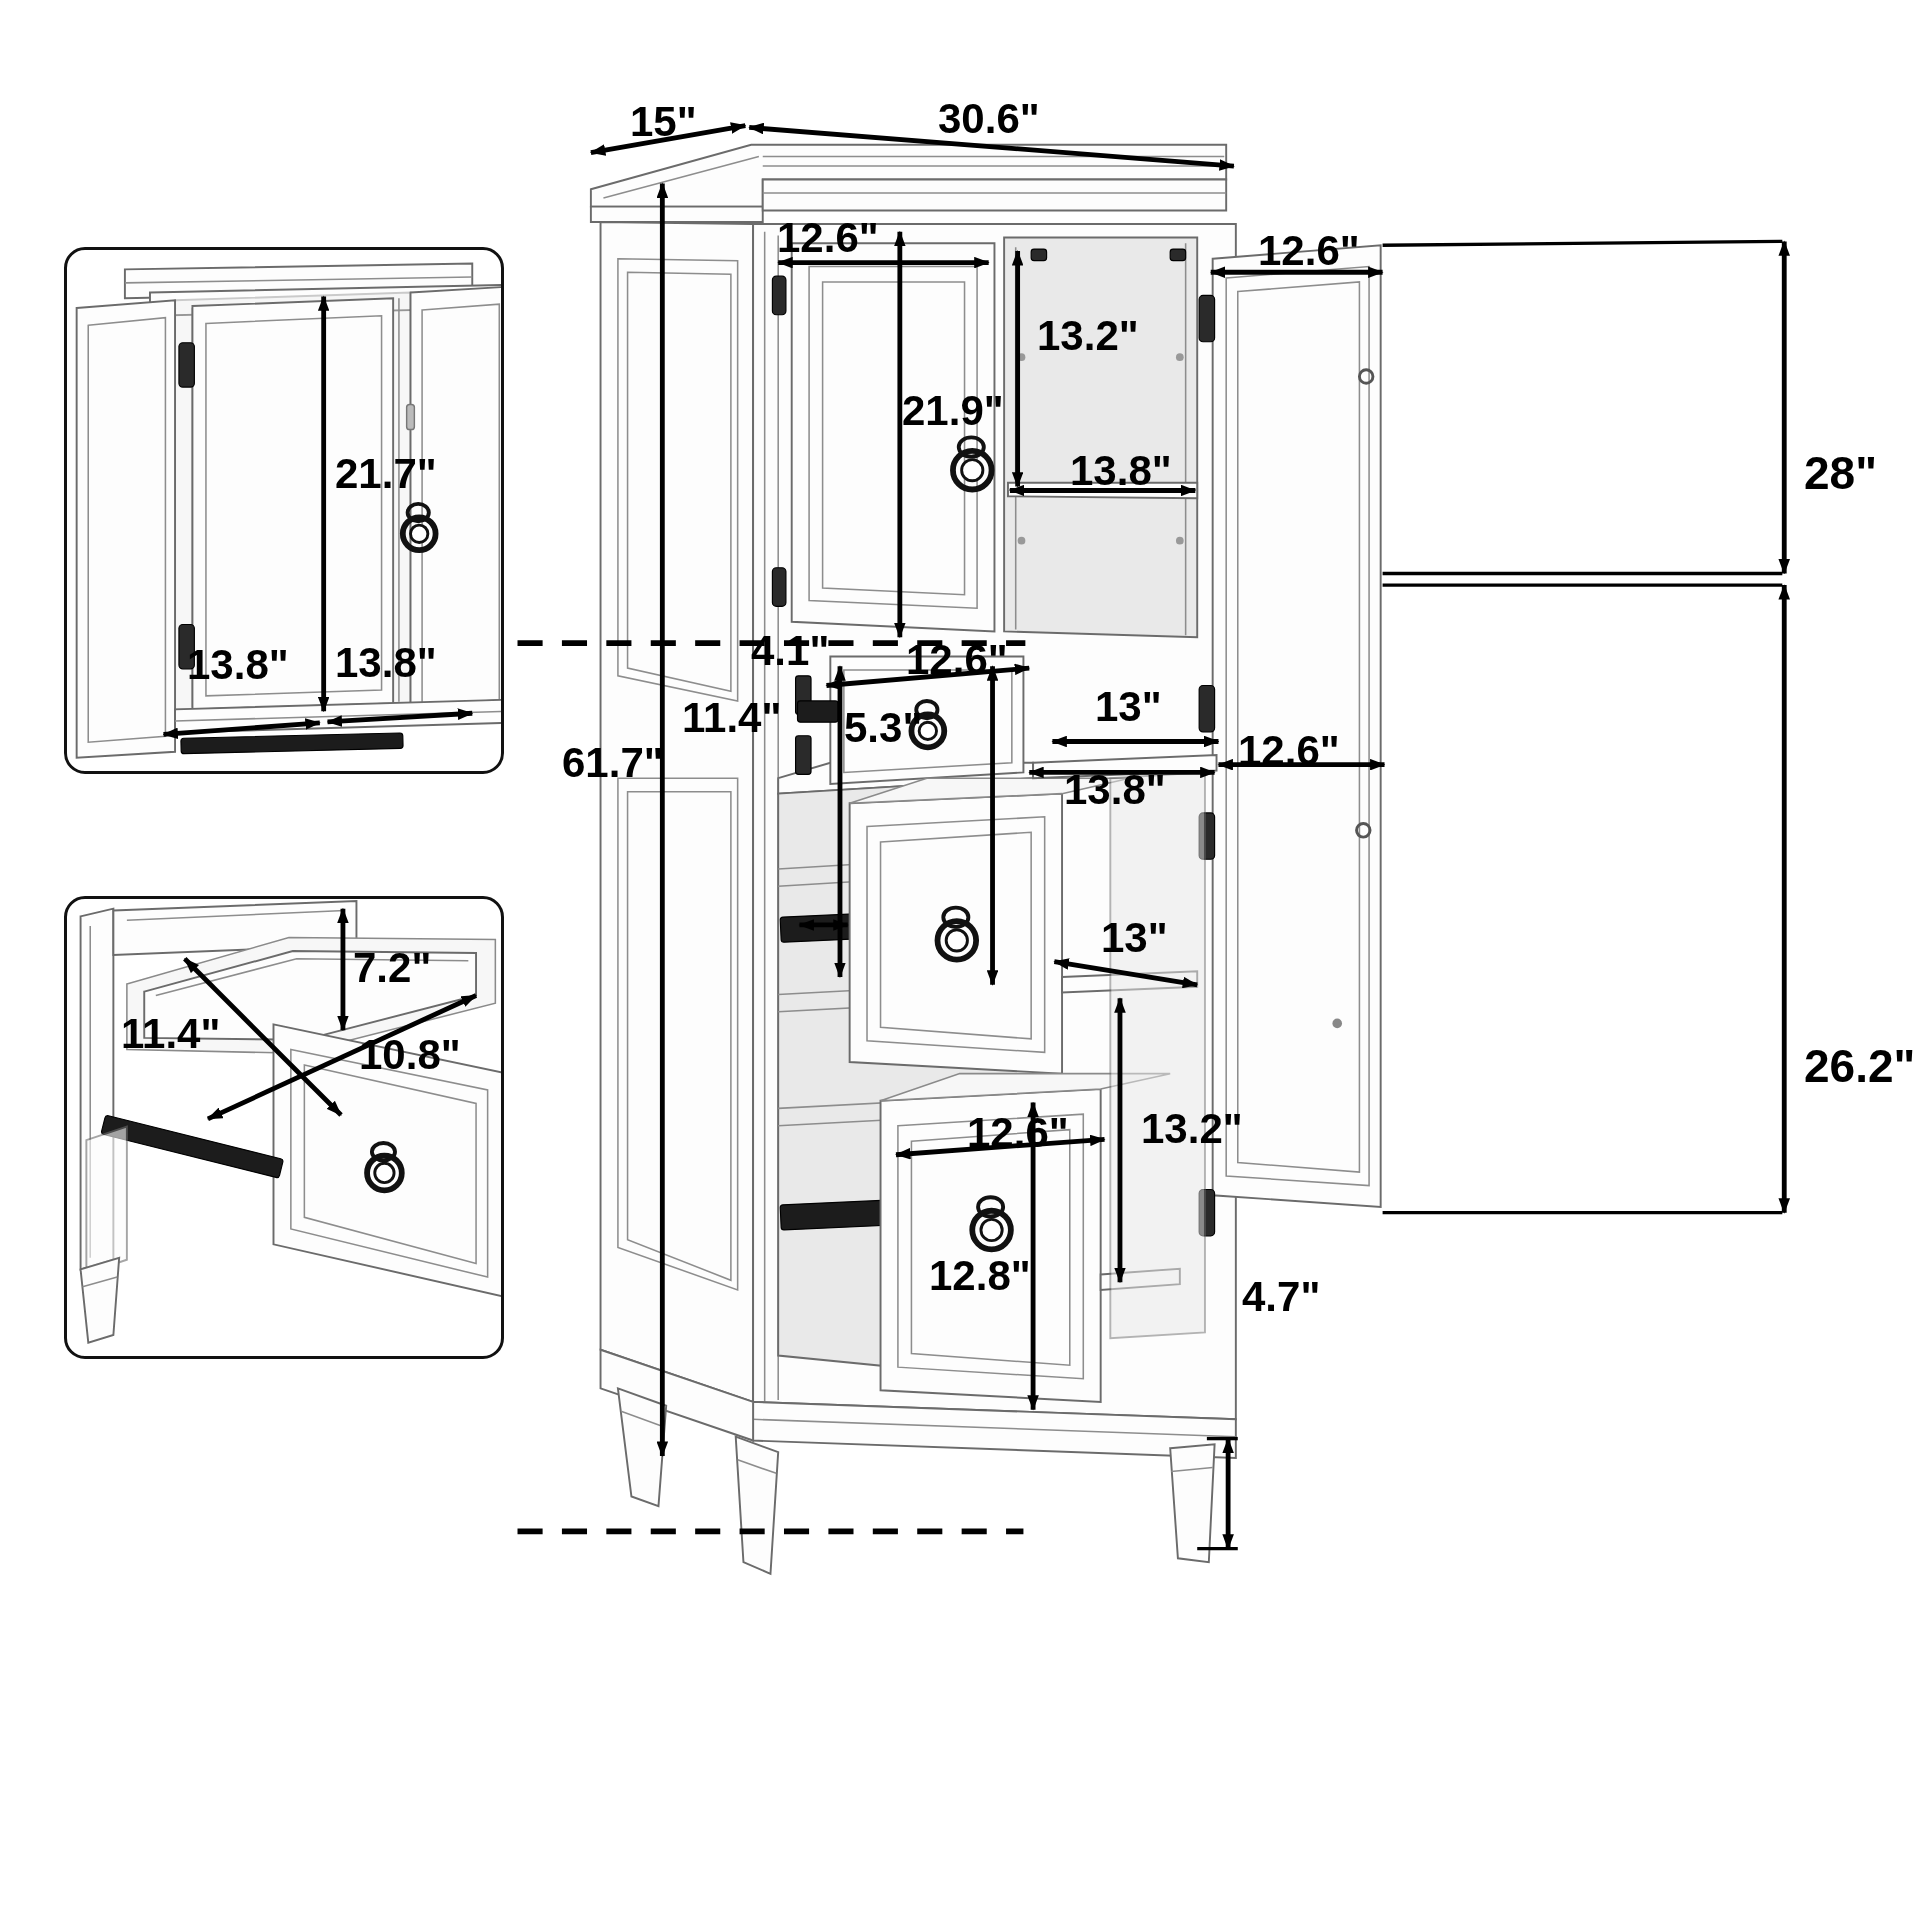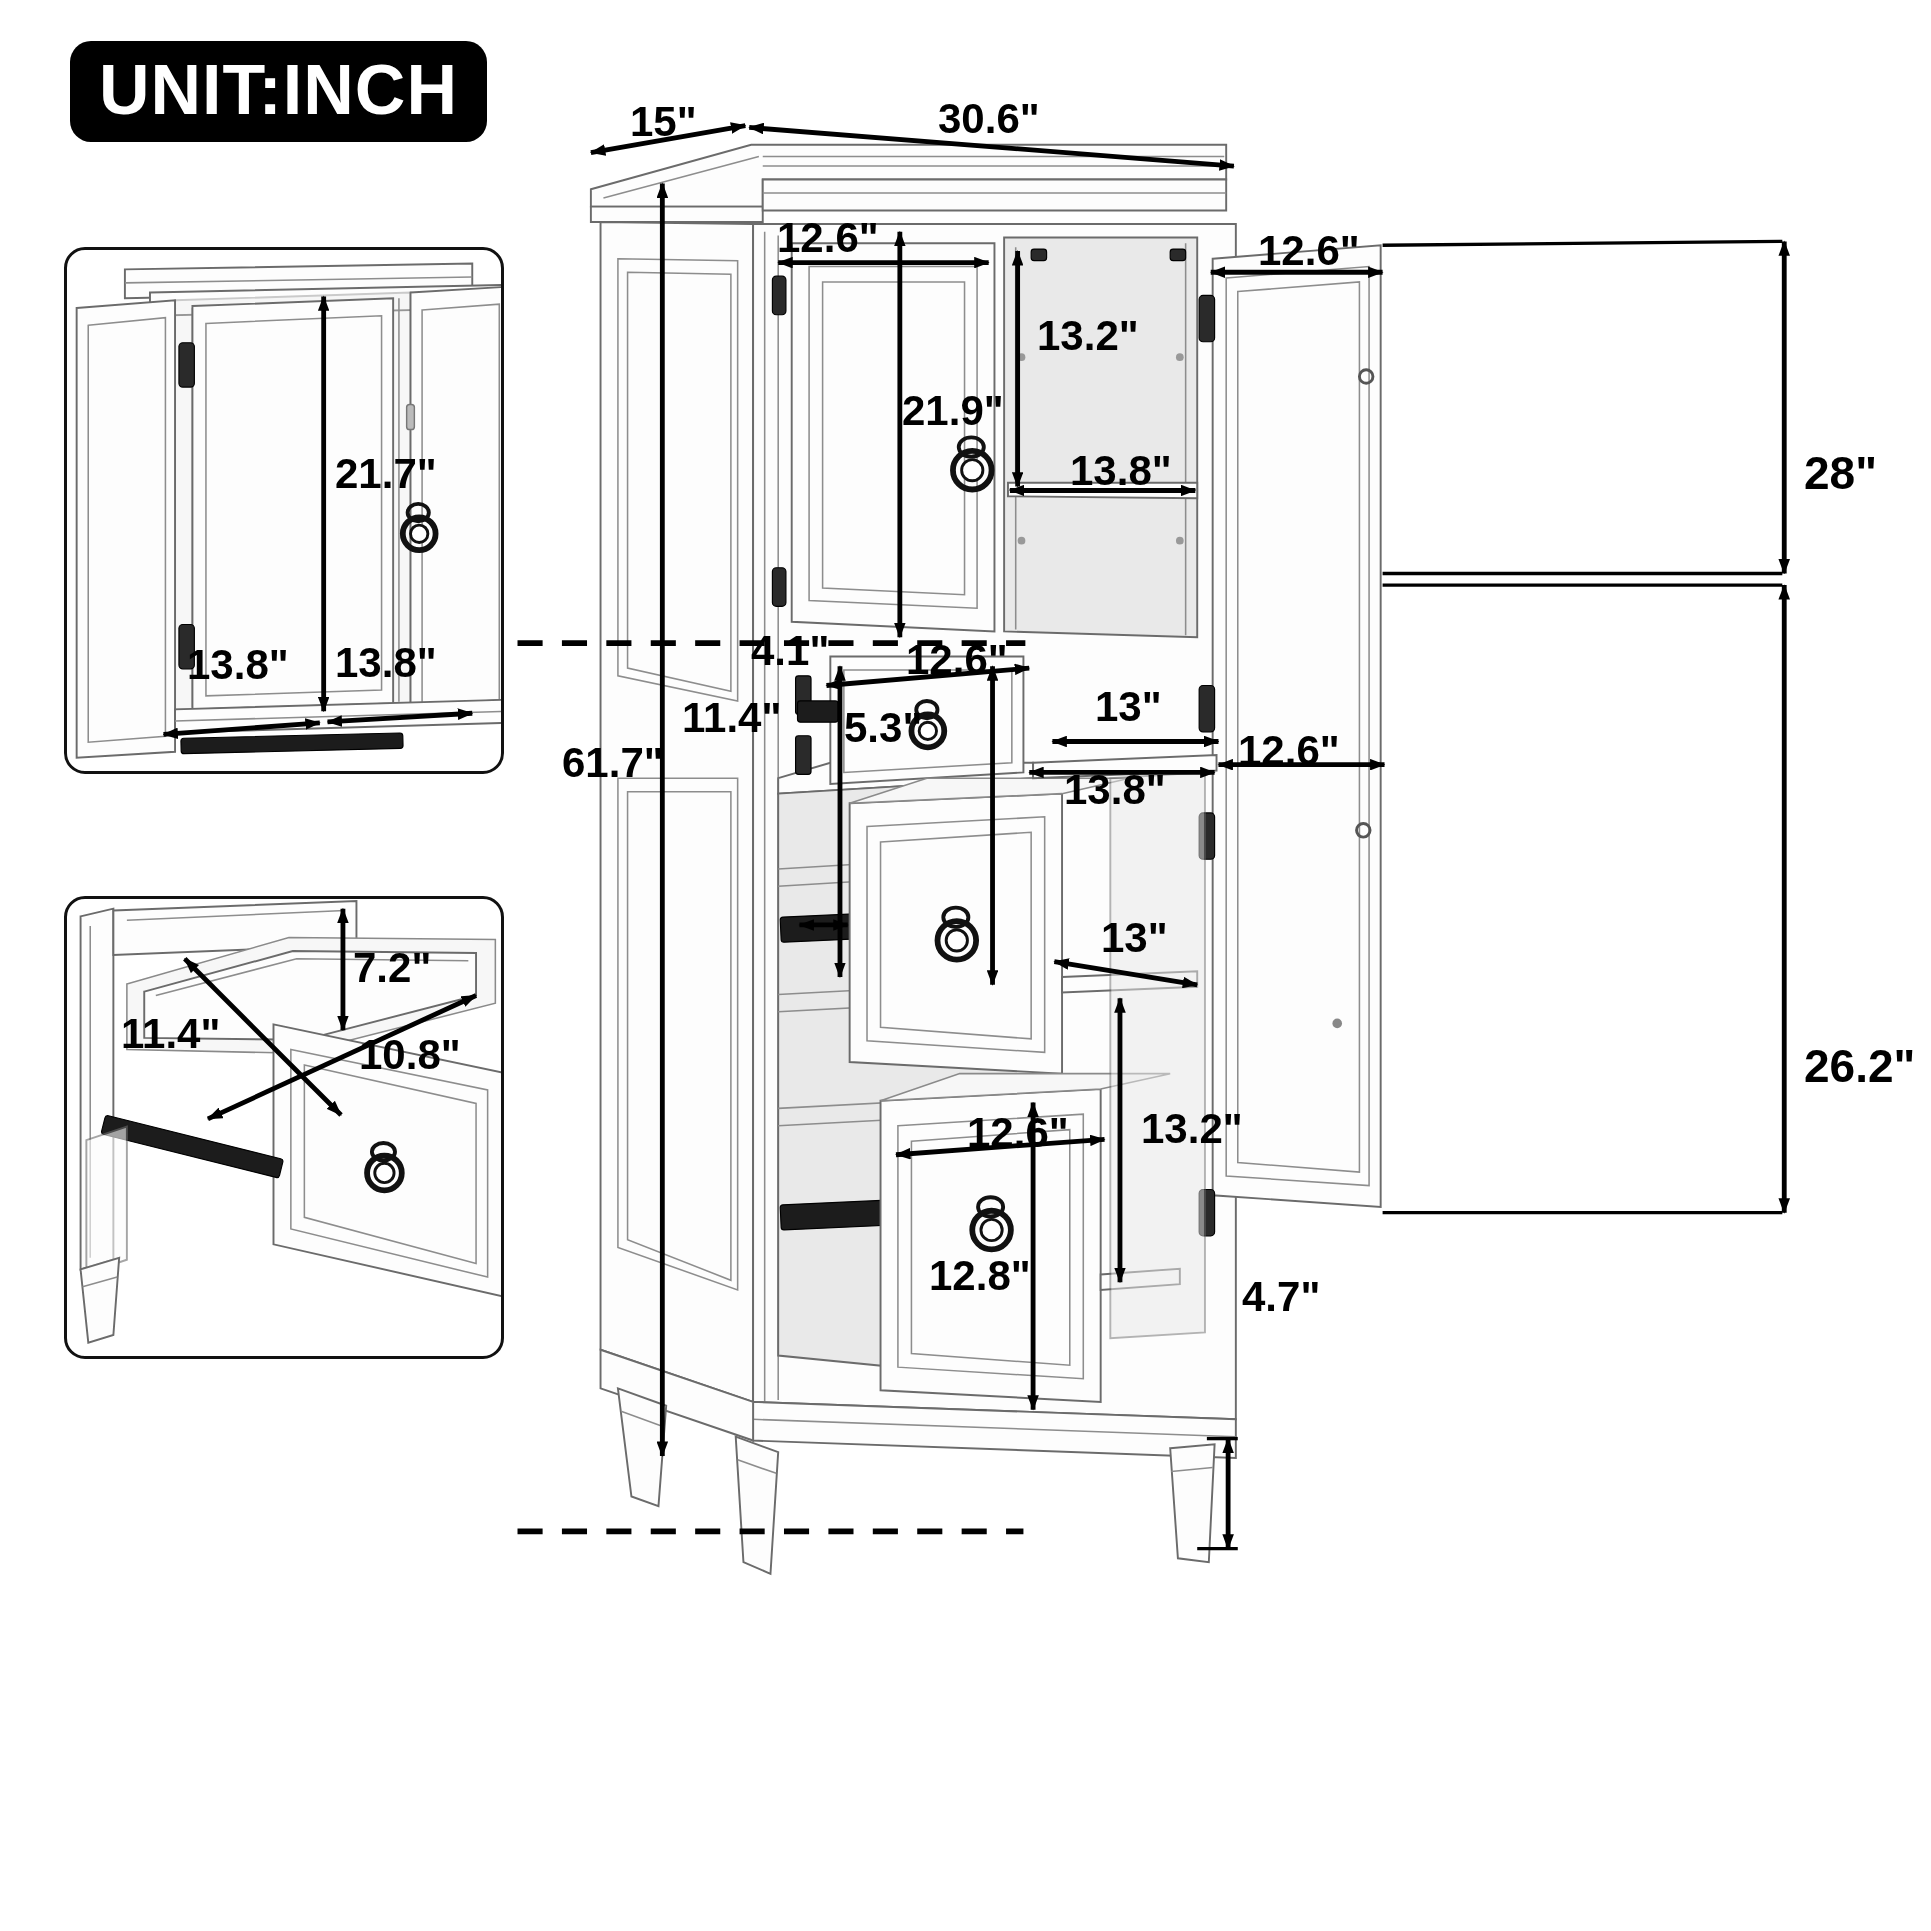--- a/index.html
+++ b/index.html
@@ -48,21 +48,20 @@
   .hw{fill:#2a2a2a;stroke:#000;stroke-width:1.2;}
   .ring{fill:none;stroke:#111;stroke-width:6;}
   .ring2{fill:none;stroke:#111;stroke-width:4;}
   .slide{fill:#1c1c1c;stroke:#000;stroke-width:1.2;}
 </style>
 </head>
 <body>
 
 <div id="stage">
 
-  <div class="unit-badge">UNIT:INCH</div>
 
   <svg class="art" width="1931" height="1931" viewBox="0 0 2000 2000">
     <defs>
       <marker id="ah" markerWidth="16" markerHeight="12" refX="15" refY="6" orient="auto" markerUnits="userSpaceOnUse">
         <path d="M0,0 L16,6 L0,12 z" fill="#000"></path>
       </marker>
       <marker id="ahs" markerWidth="16" markerHeight="12" refX="1" refY="6" orient="auto" markerUnits="userSpaceOnUse">
         <path d="M16,0 L0,6 L16,12 z" fill="#000"></path>
       </marker>
     </defs>

